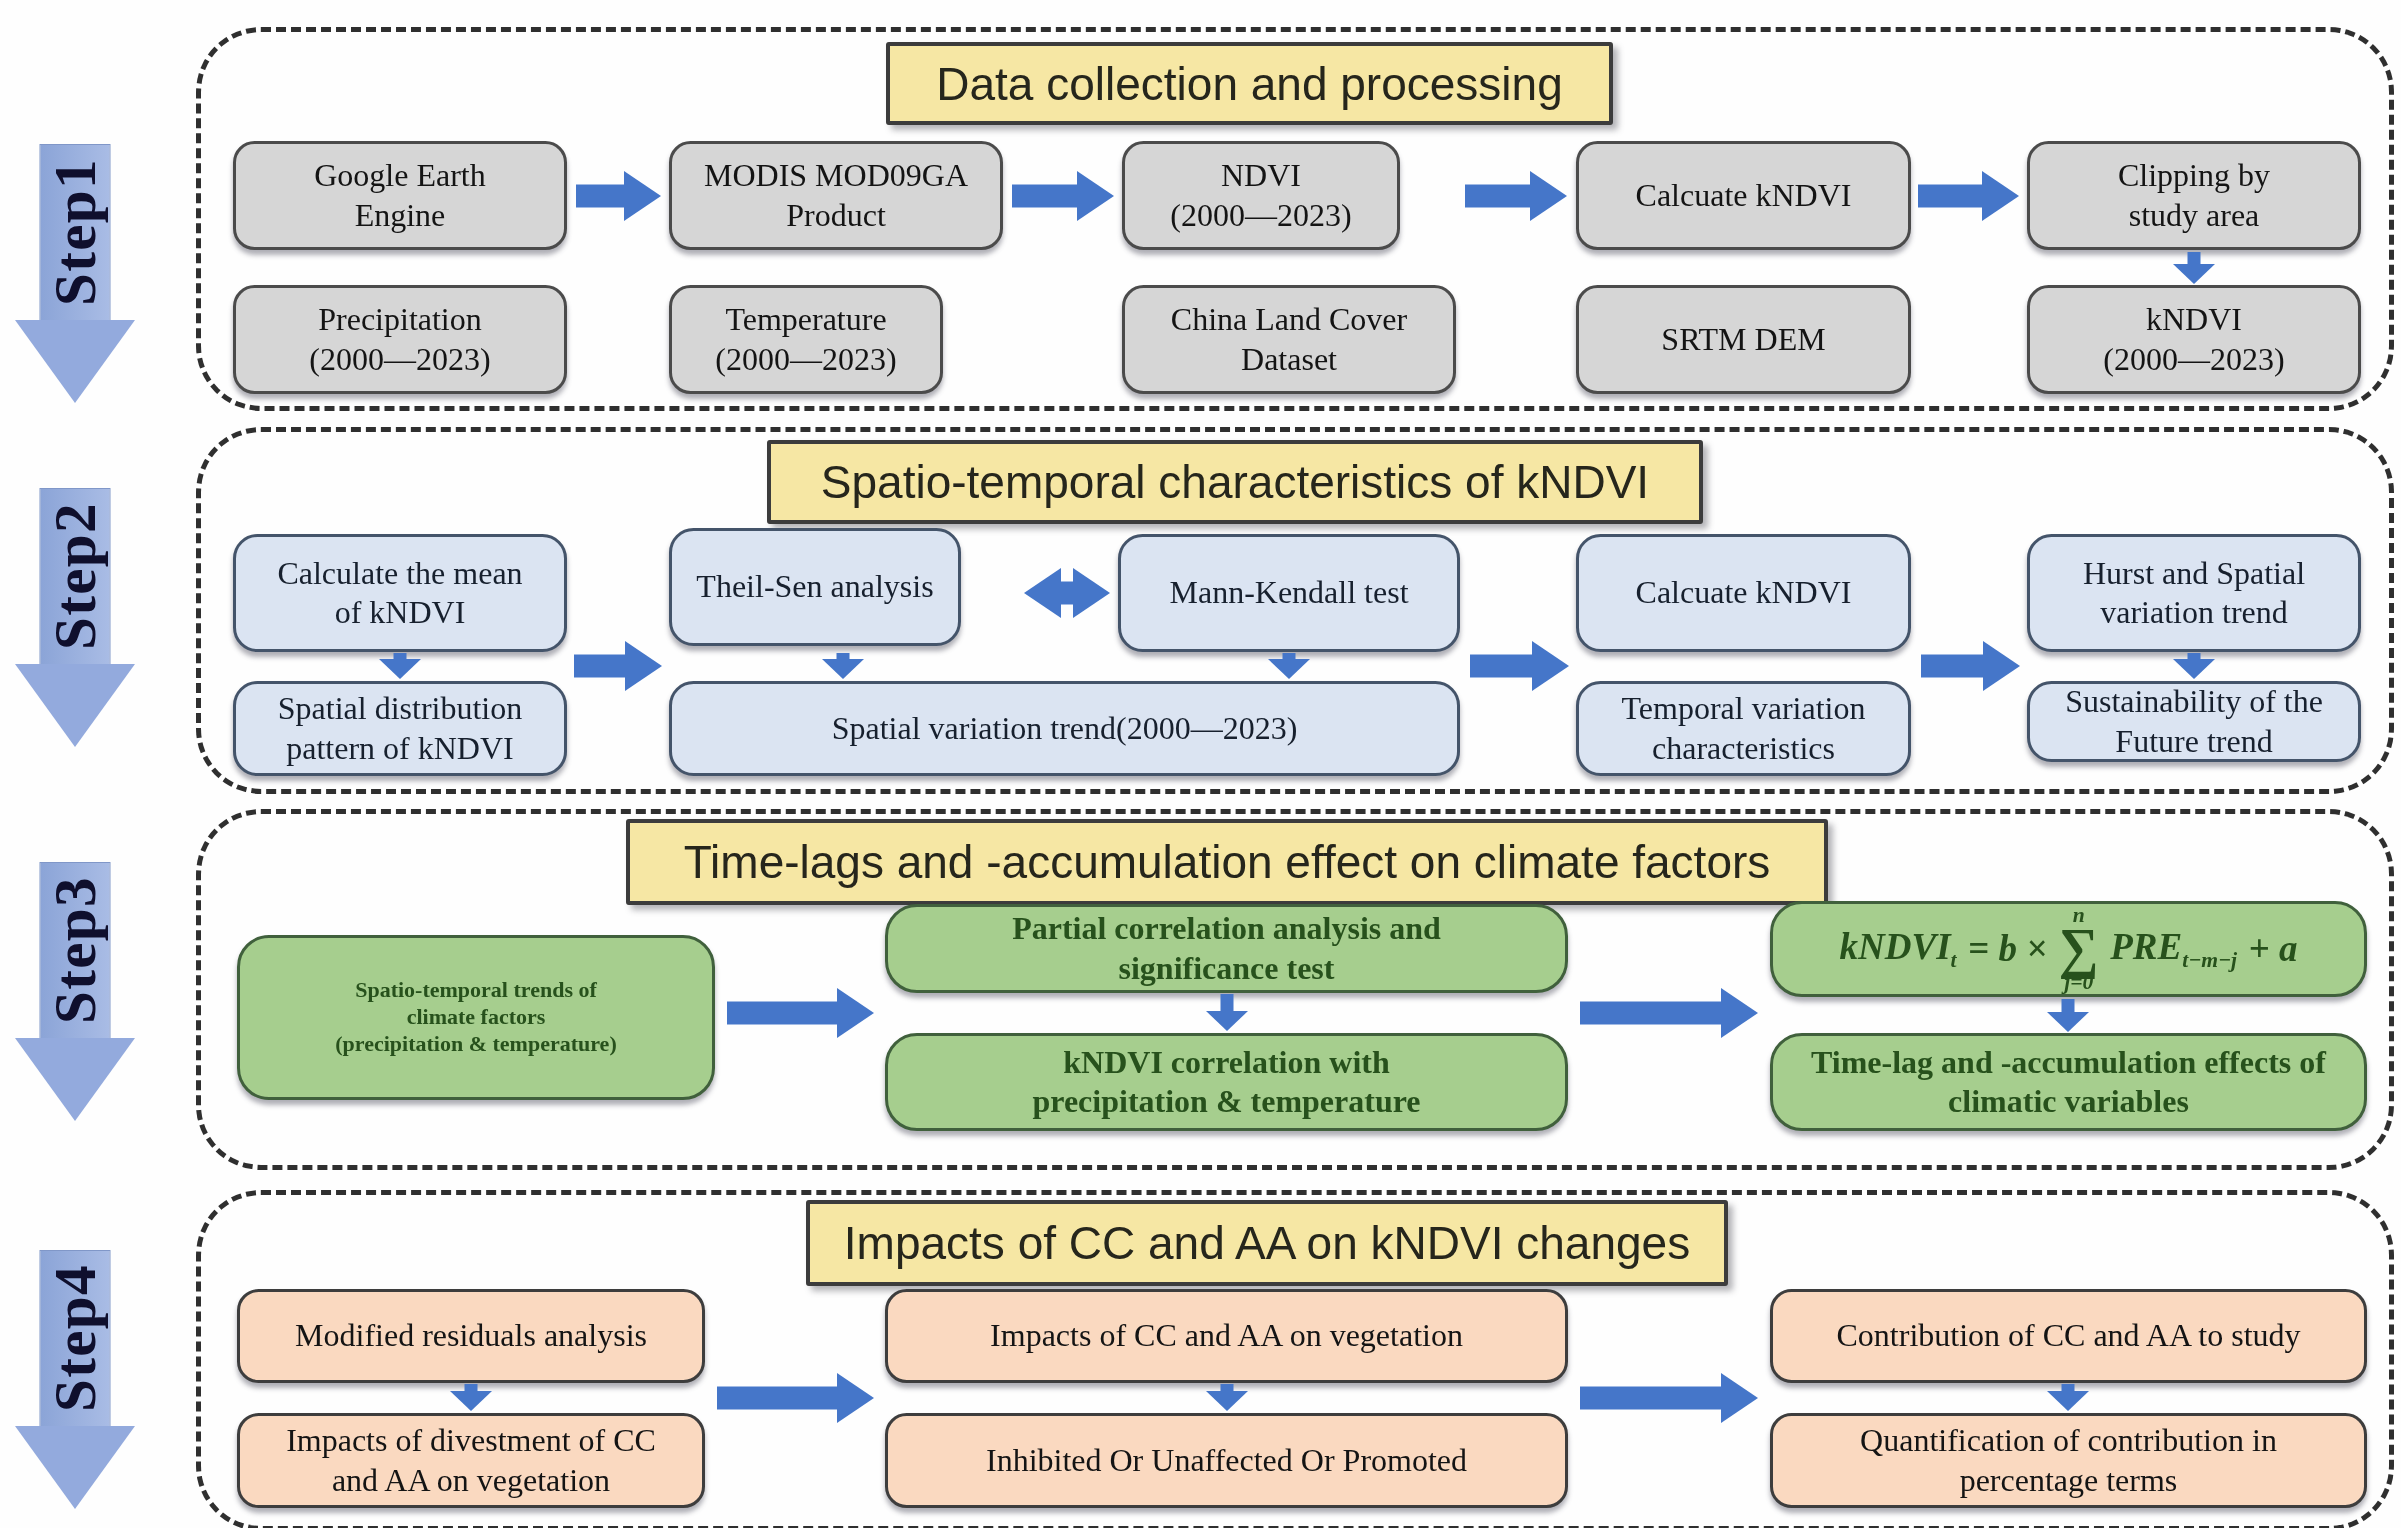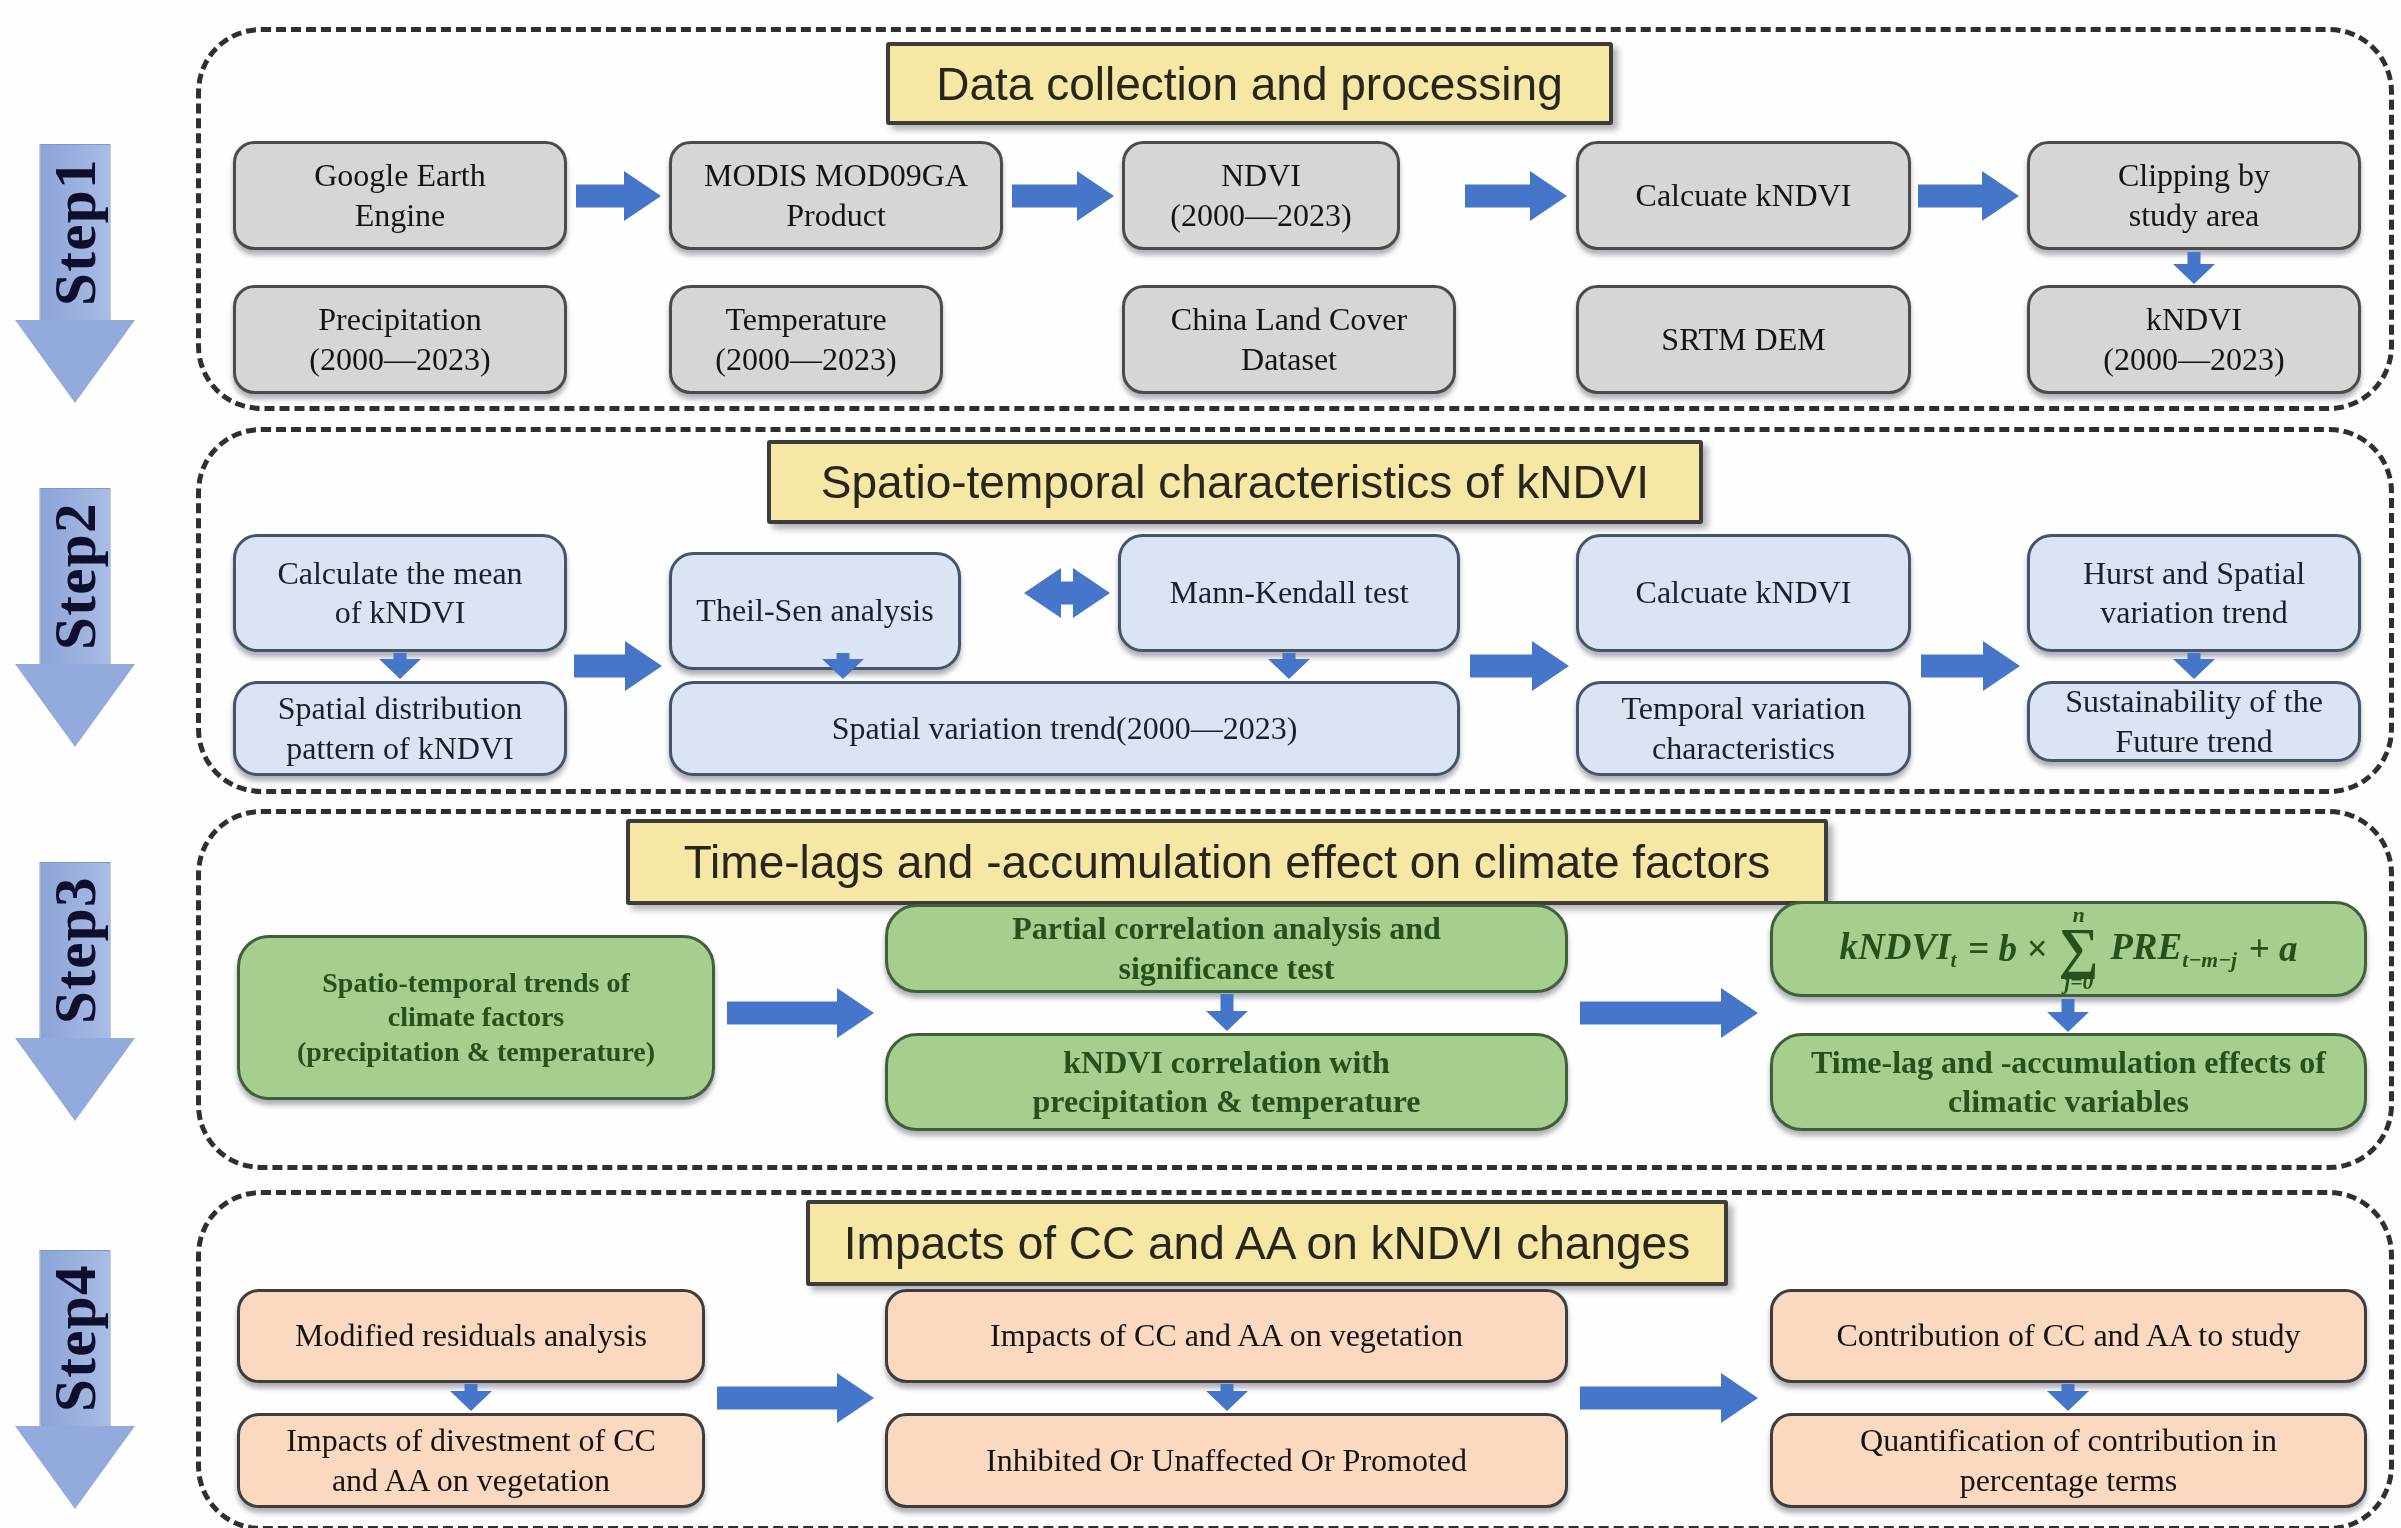--- a/index.html
+++ b/index.html
@@ -44,21 +44,21 @@
     position:absolute; display:flex; align-items:center; justify-content:center;
     text-align:center; white-space:pre-line; padding:4.3px 10px; box-sizing:border-box;
     font-size:32px; line-height:1.22; color:#141414;
     box-shadow:0 5px 5.8px rgba(80,80,95,.45);
   }
   .gray  { background:#d6d6d6; border:3.6px solid #4b4b4b; border-radius:21.6px; }
   .blue  { background:#dbe4f2; border:3.6px solid #44546a; border-radius:24.5px; color:#17202e; }
   .green { background:#a6ce8e; border:3.6px solid #40603c; border-radius:32px;
            color:#27511c; font-weight:bold; }
   .peach { background:#fad9c0; border:3.6px solid #3d3d3d; border-radius:21.6px; }
-  .f42 { font-size:28px; }
+  .f42 { font-size:22px; }
   
   .har { position:absolute; }
   .har .shaft {
     position:absolute; left:0; top:50%; transform:translateY(-50%);
     width:calc(100% - 36px); height:23px; background:#4576c9; display:block;
   }
   .har .head {
     position:absolute; right:0; top:50%; transform:translateY(-50%);
     width:0; height:0; display:block;
     border-top:25px solid transparent; border-bottom:25px solid transparent;
@@ -154,21 +154,21 @@
     <div class="step-arrow" style="left:14.4px;top:488px;height:259px">
       <span class="sa-shaft"></span>
       <span class="sa-head"></span>
       <span class="sa-label">Step2</span>
     </div>
 
     <div class="title" style="left:767px;top:440px;width:928px;height:76px">Spatio-temporal characteristics of kNDVI</div>
 
     <div class="b blue" style="left:233px;top:534px;width:334px;height:118px">Calculate the mean
 of kNDVI</div>
-    <div class="b blue" style="left:669px;top:552px;width:292px;height:118px">Theil-Sen analysis</div>
+    <div class="b blue" style="left:669px;top:528px;width:292px;height:118px">Theil-Sen analysis</div>
     <div class="b blue" style="left:1118px;top:534px;width:342px;height:118px">Mann-Kendall test</div>
     <div class="b blue" style="left:1576px;top:534px;width:335px;height:118px">Calcuate kNDVI</div>
     <div class="b blue" style="left:2027px;top:534px;width:334px;height:118px">Hurst and Spatial
 variation trend</div>
 
     <div class="b blue" style="left:233px;top:681px;width:334px;height:95px">Spatial distribution
 pattern of kNDVI</div>
     <div class="b blue" style="left:669px;top:681px;width:791px;height:95px">Spatial variation trend(2000—2023)</div>
     <div class="b blue" style="left:1576px;top:681px;width:335px;height:95px">Temporal variation
 characteristics</div>

